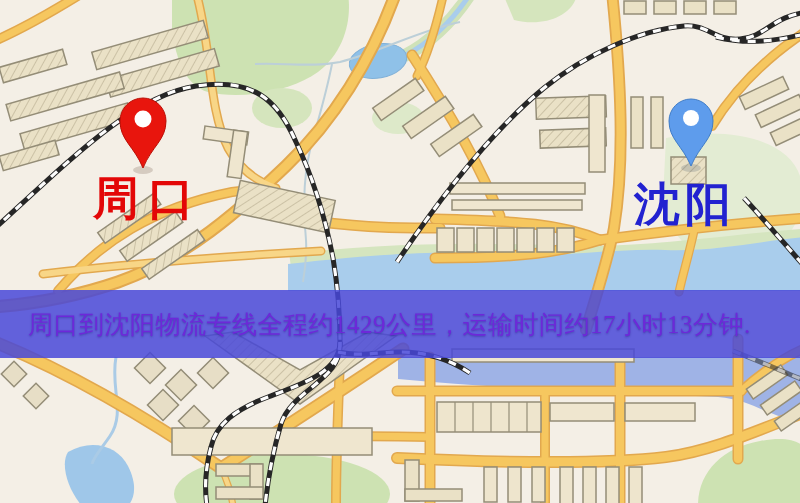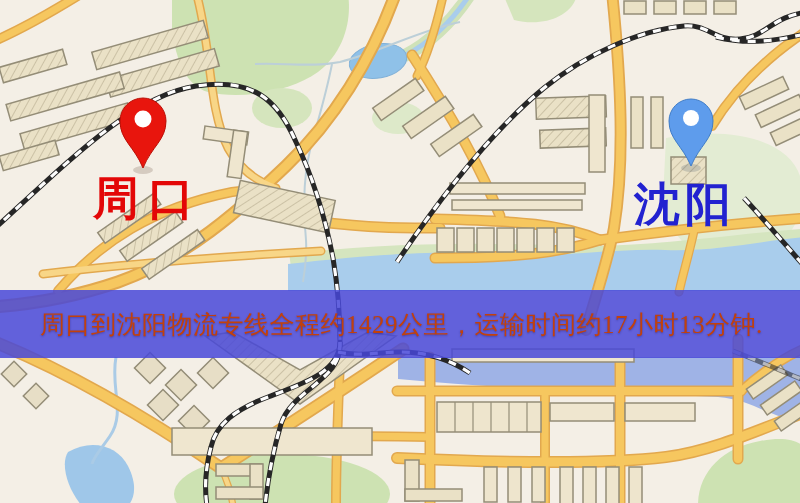--- a/index.html
+++ b/index.html
@@ -15,22 +15,22 @@
     user-select:none;
   }
   .city-label.origin { left:93px; top:176px; color:#e30707; letter-spacing:9px; }
   .city-label.dest   { left:634px; top:182px; color:#2222d0; letter-spacing:5px; }
   .banner {
     position:absolute; left:0; top:290px; width:800px; height:68px;
     background:rgba(72,72,216,0.85);
     display:flex; align-items:center;
   }
   .banner-text {
-    color:#c2410c; font-size:25px; font-family:"Liberation Serif", serif;
-    padding-left:40px; white-space:nowrap; letter-spacing:0.5px;
+    color:#6d28d9; font-size:25px; font-family:"Liberation Serif", serif;
+    padding-left:28px; white-space:nowrap; letter-spacing:0.5px;
     text-shadow:0 1px 2px rgba(30,30,120,0.45);
   }
 </style>
 </head>
 <body>
 
 <div class="screen">
 
   <svg class="map-svg" width="800" height="503" viewBox="0 0 800 503">
     <defs>

